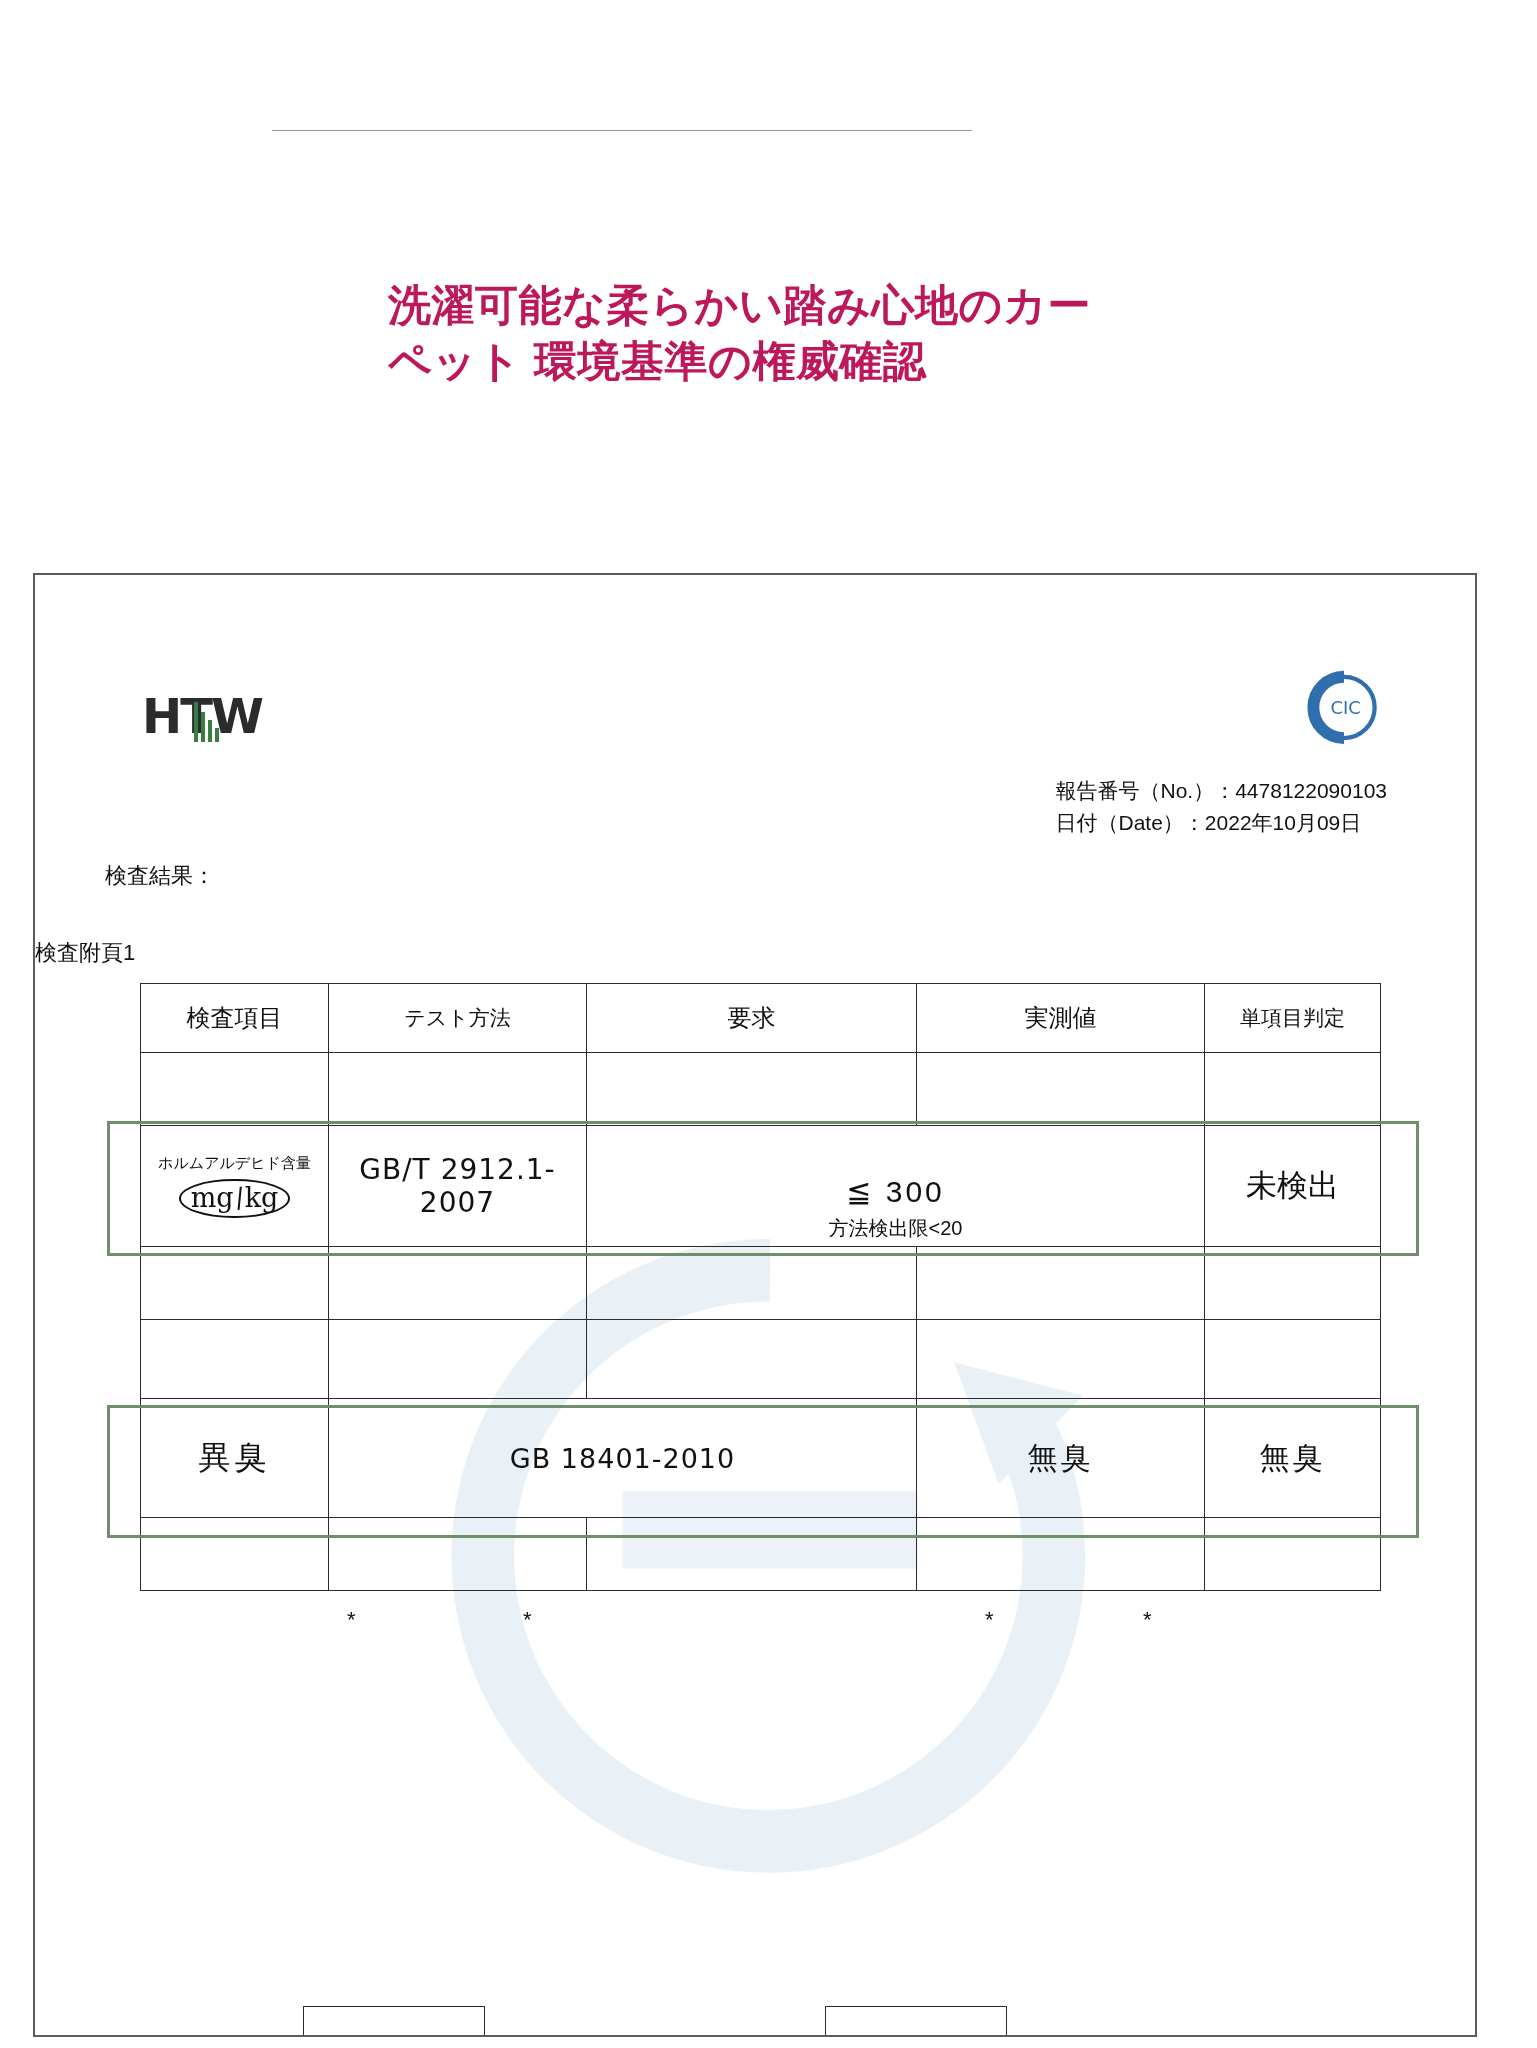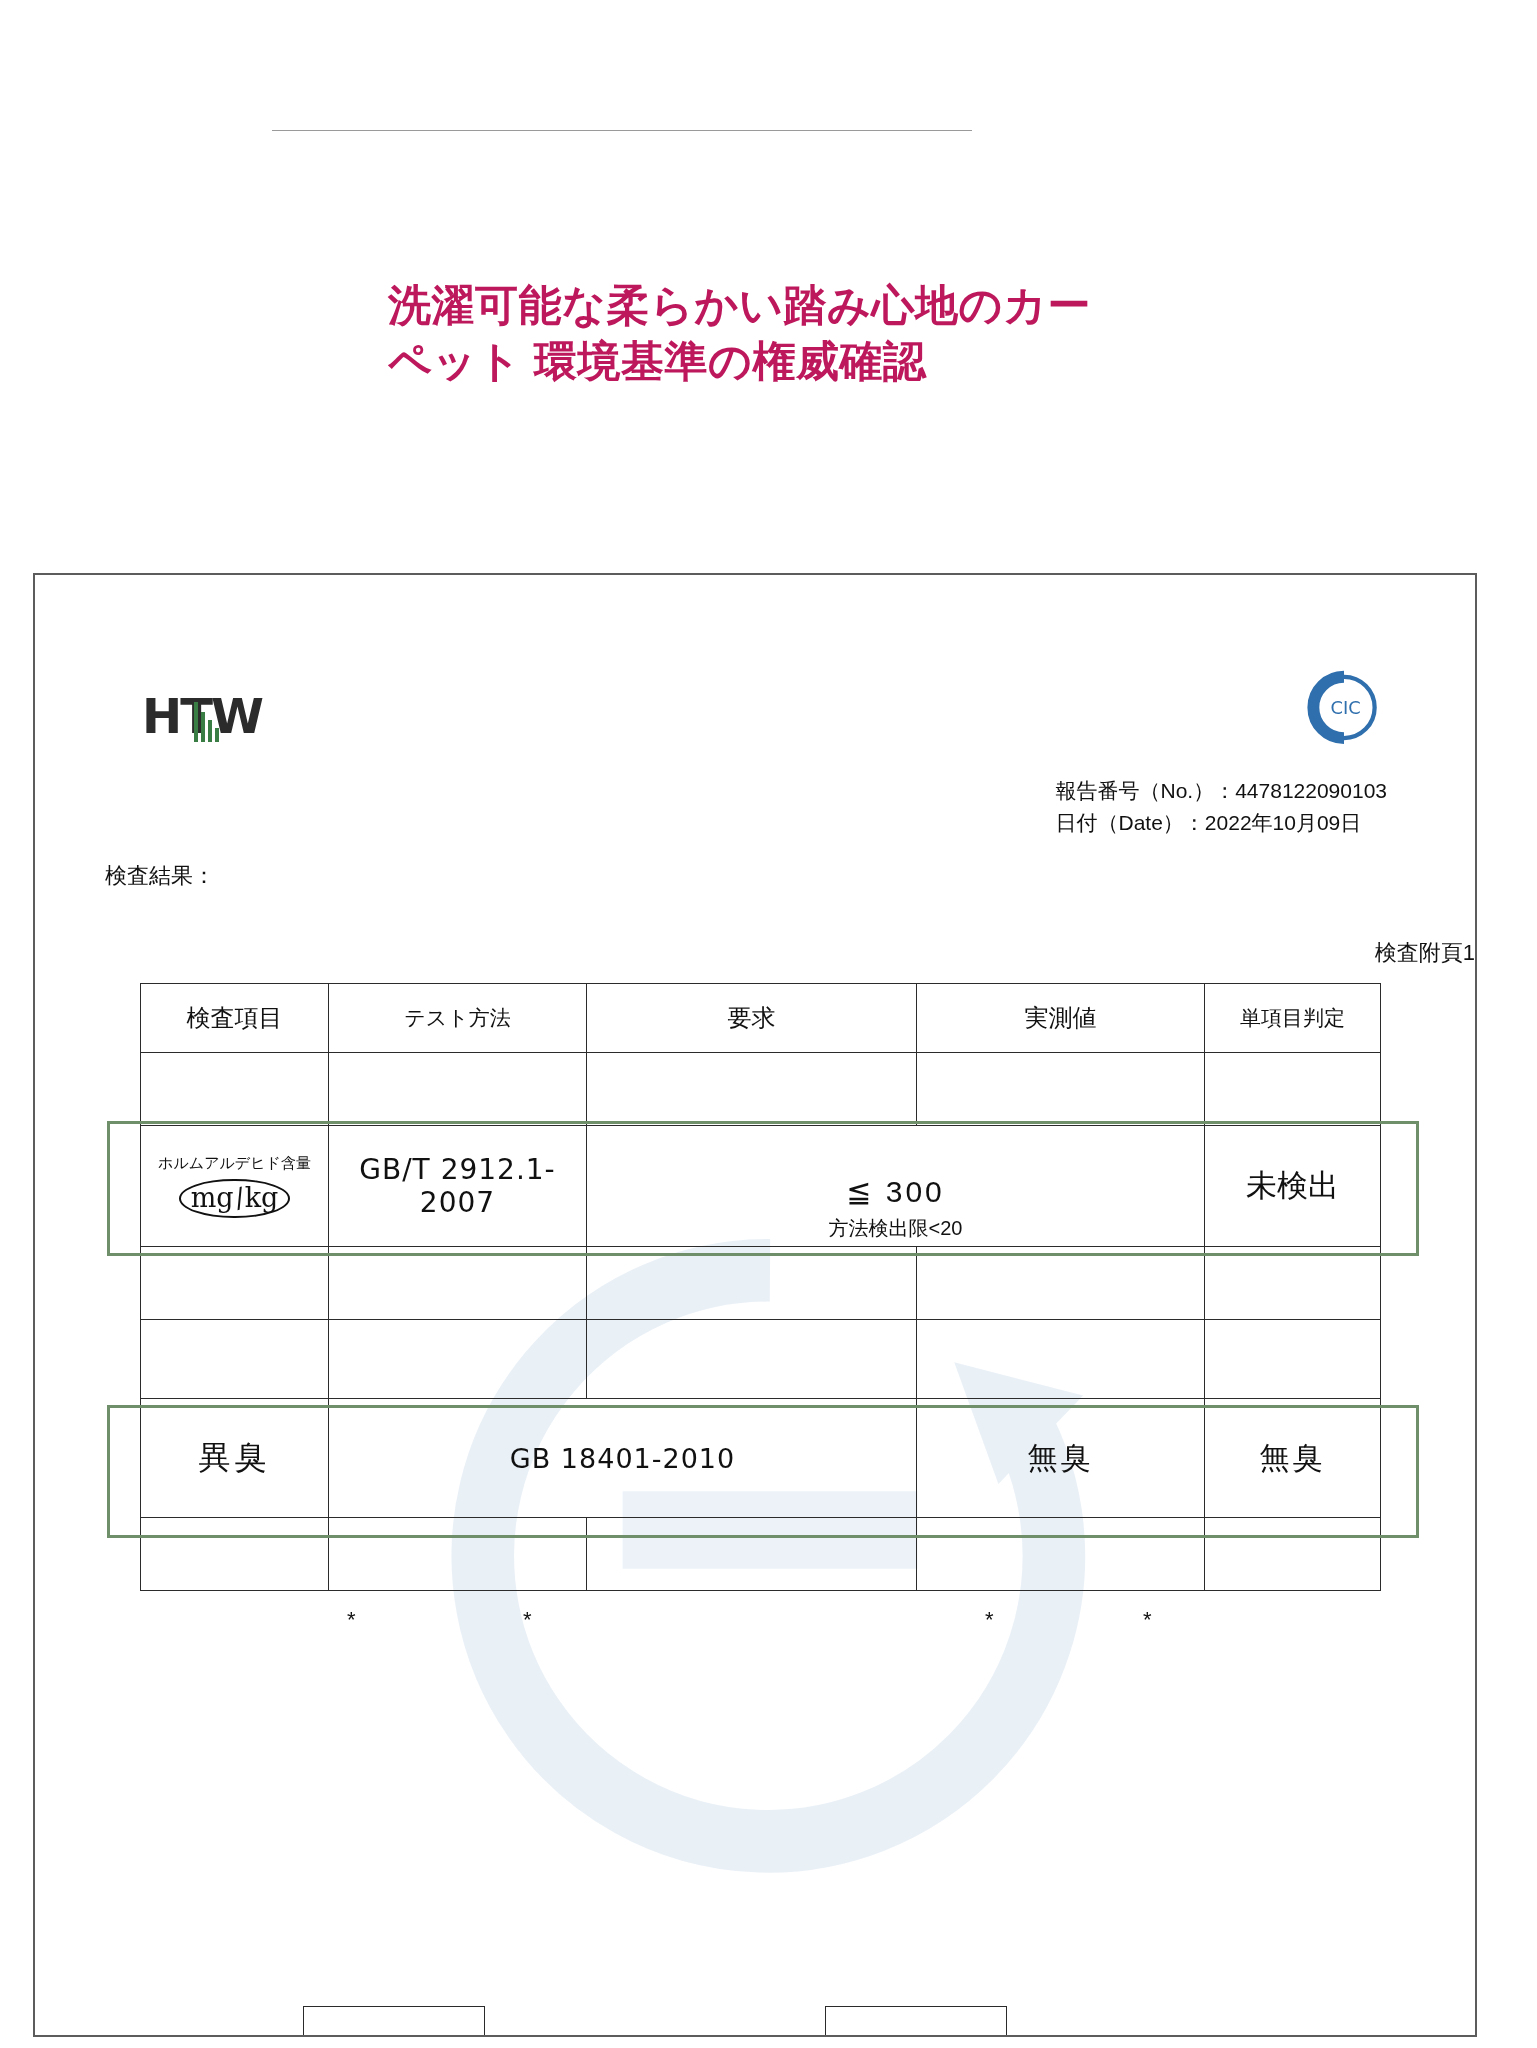--- a/index.html
+++ b/index.html
@@ -121,24 +121,23 @@
     top: 286px;
     font-size: 22px;
     color: #111;
   }
 
   .table-caption {
     position: absolute;
     left: 0;
     right: 0;
     top: 363px;
-    text-align: right;
+    text-align: left;
     font-size: 22px;
     color: #111;
-    margin-left: 43px;
   }
 
   
   table.report {
     position: absolute;
     left: 105px;
     top: 408px;
     width: 1240px;
     border-collapse: collapse;
     table-layout: fixed;

